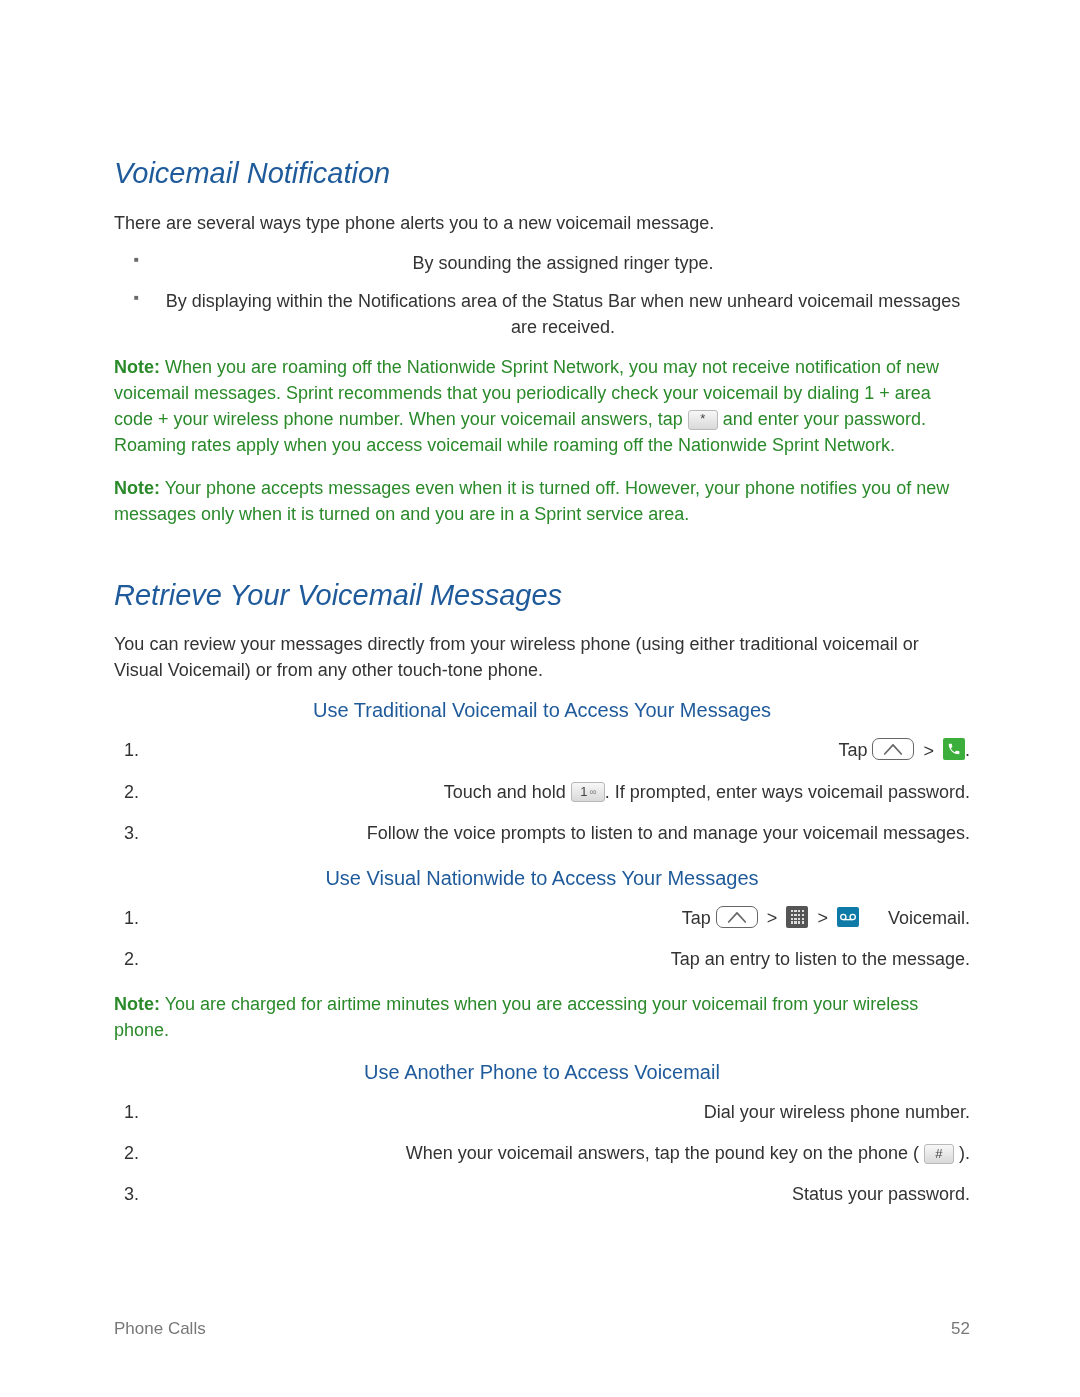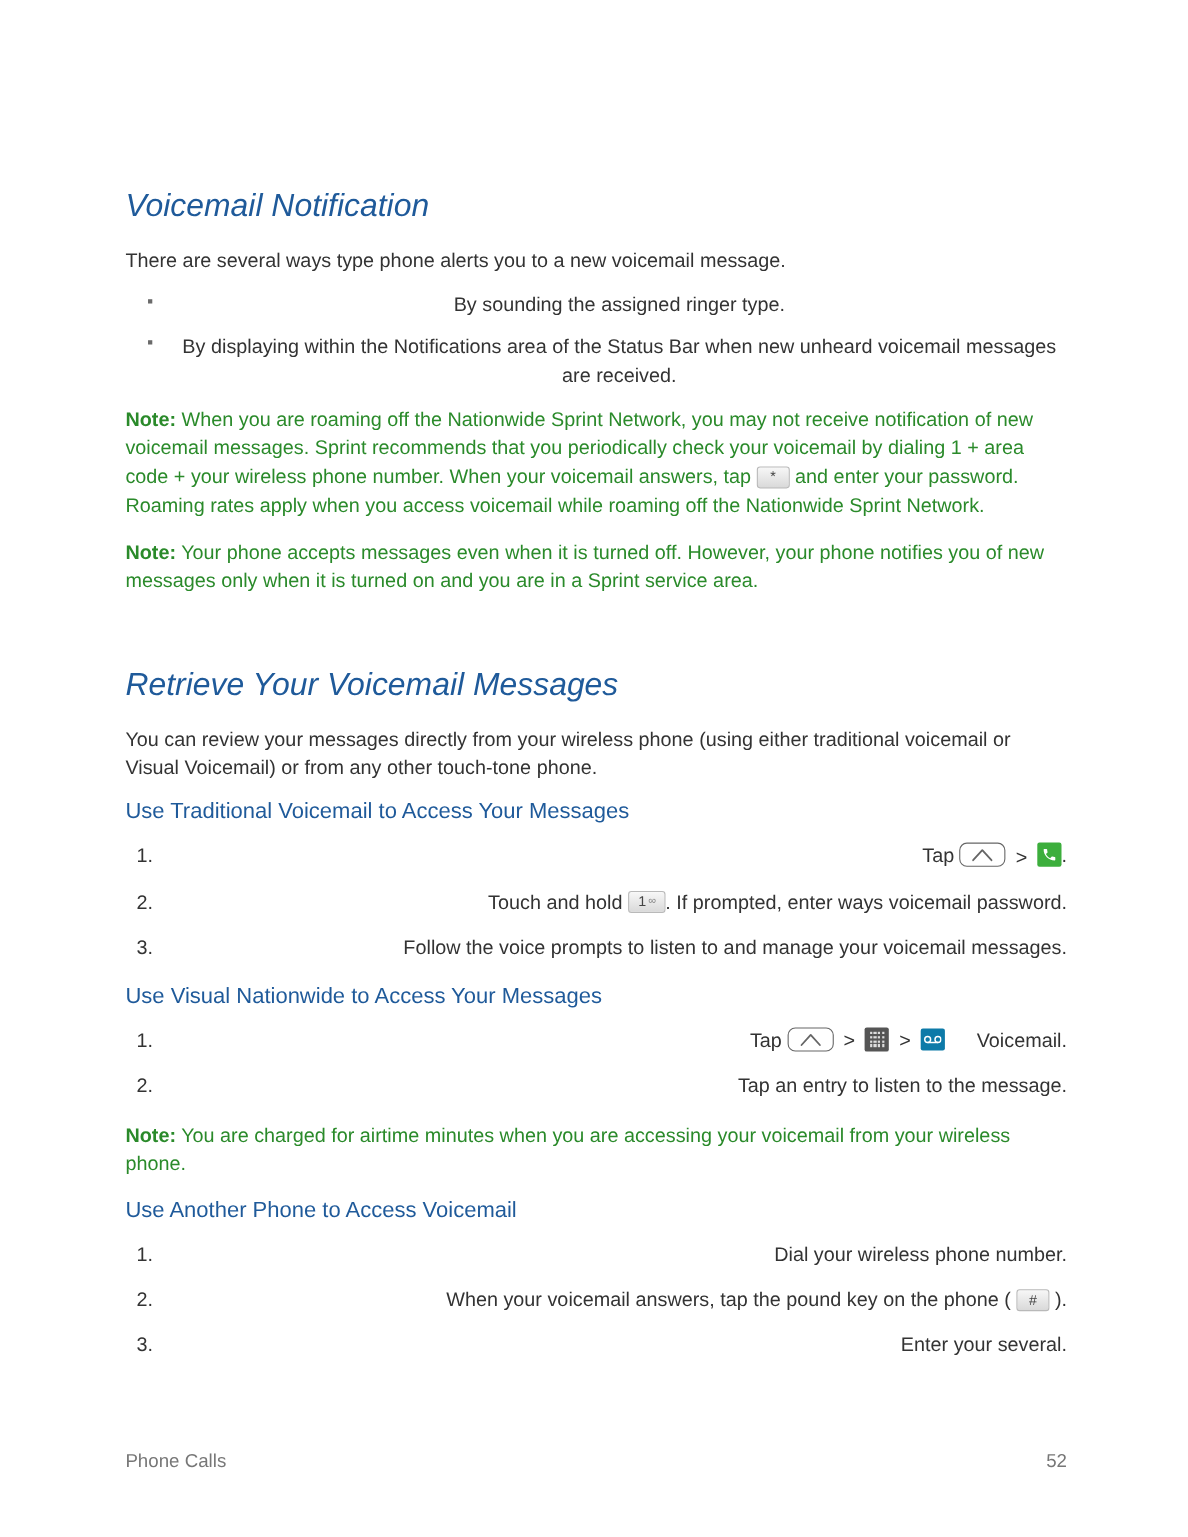--- a/index.html
+++ b/index.html
@@ -16,21 +16,21 @@
     position: relative;
     width: 1080px;
     height: 1397px;
     padding: 155px 110px 0 114px;
   }
   h2.section-heading {
     font-style: italic;
     font-weight: 400;
     color: #1f5a9a;
     font-size: 29px;
-    margin: 14px 0 18px 0;
+    margin: 0 0 18px 0;
     line-height: 1.3;
   }
   p.body {
     font-size: 18px;
     line-height: 1.4;
     margin: 0 0 14px 0;
     color: #333333;
   }
   ul.bullets {
     padding-left: 42px;
@@ -62,20 +62,21 @@
   p.note .note-label {
     font-weight: 700;
   }
   .spacer-section { height: 34px; }
   h3.sub-heading {
     color: #1f5a9a;
     font-size: 20px;
     font-weight: 400;
     margin: 0 0 14px 0;
     line-height: 1.3;
+    text-align: center;
   }
   ol.steps {
     padding-left: 28px;
     margin: 0 0 18px 0;
     counter-reset: step;
     text-align: right;
   }
   ol.steps > li {
     list-style: none;
     counter-increment: step;
@@ -299,21 +300,21 @@
 
   <h3 class="sub-heading">Use Another Phone to Access Voicemail</h3>
 
   <ol class="steps">
     <li>Dial your wireless phone number.</li>
     <li>
       <span>When your voicemail answers, tap the pound key on the phone (</span>
       <span class="key-icon">#</span>
       <span>).</span>
     </li>
-    <li>Enter your several.</li>
+    <li>Status your password.</li>
   </ol>
 
   <div class="footer">
     <span>Phone Calls</span>
     <span>52</span>
   </div>
 
 </div>
 
 </body></html>

